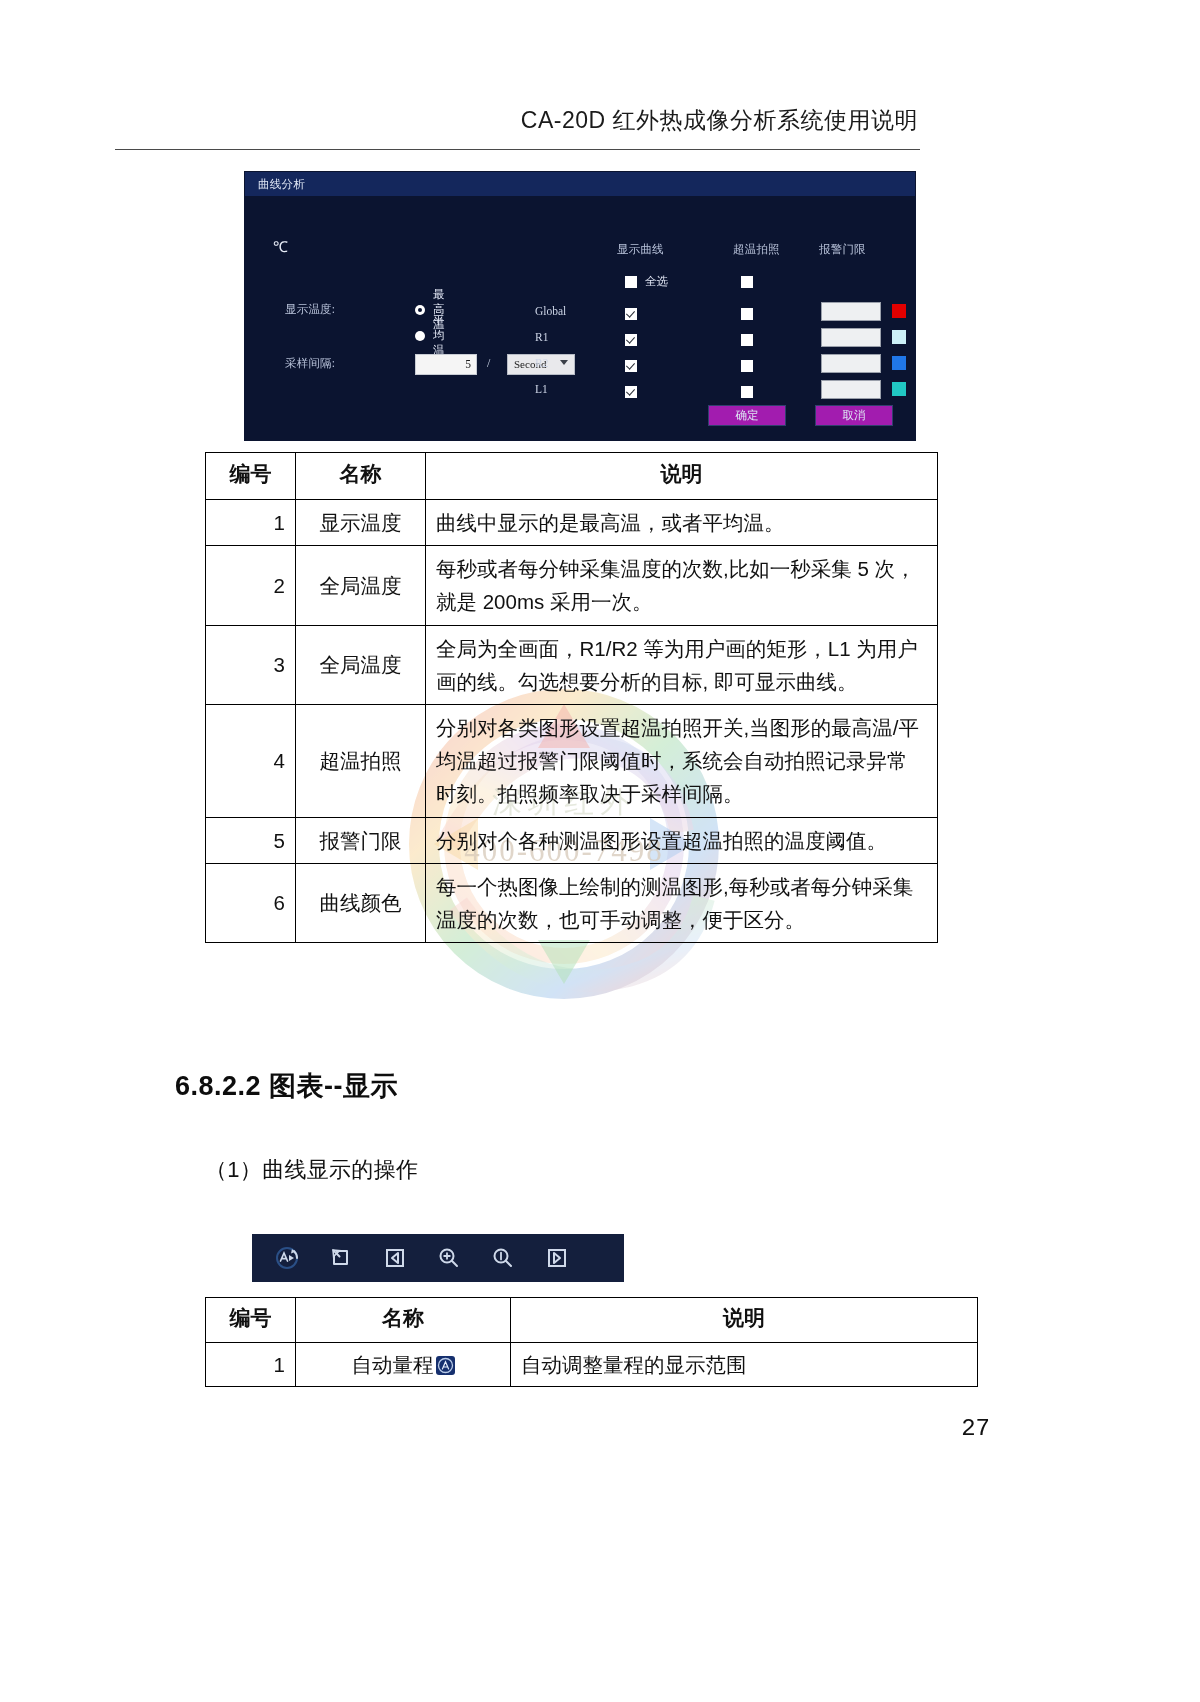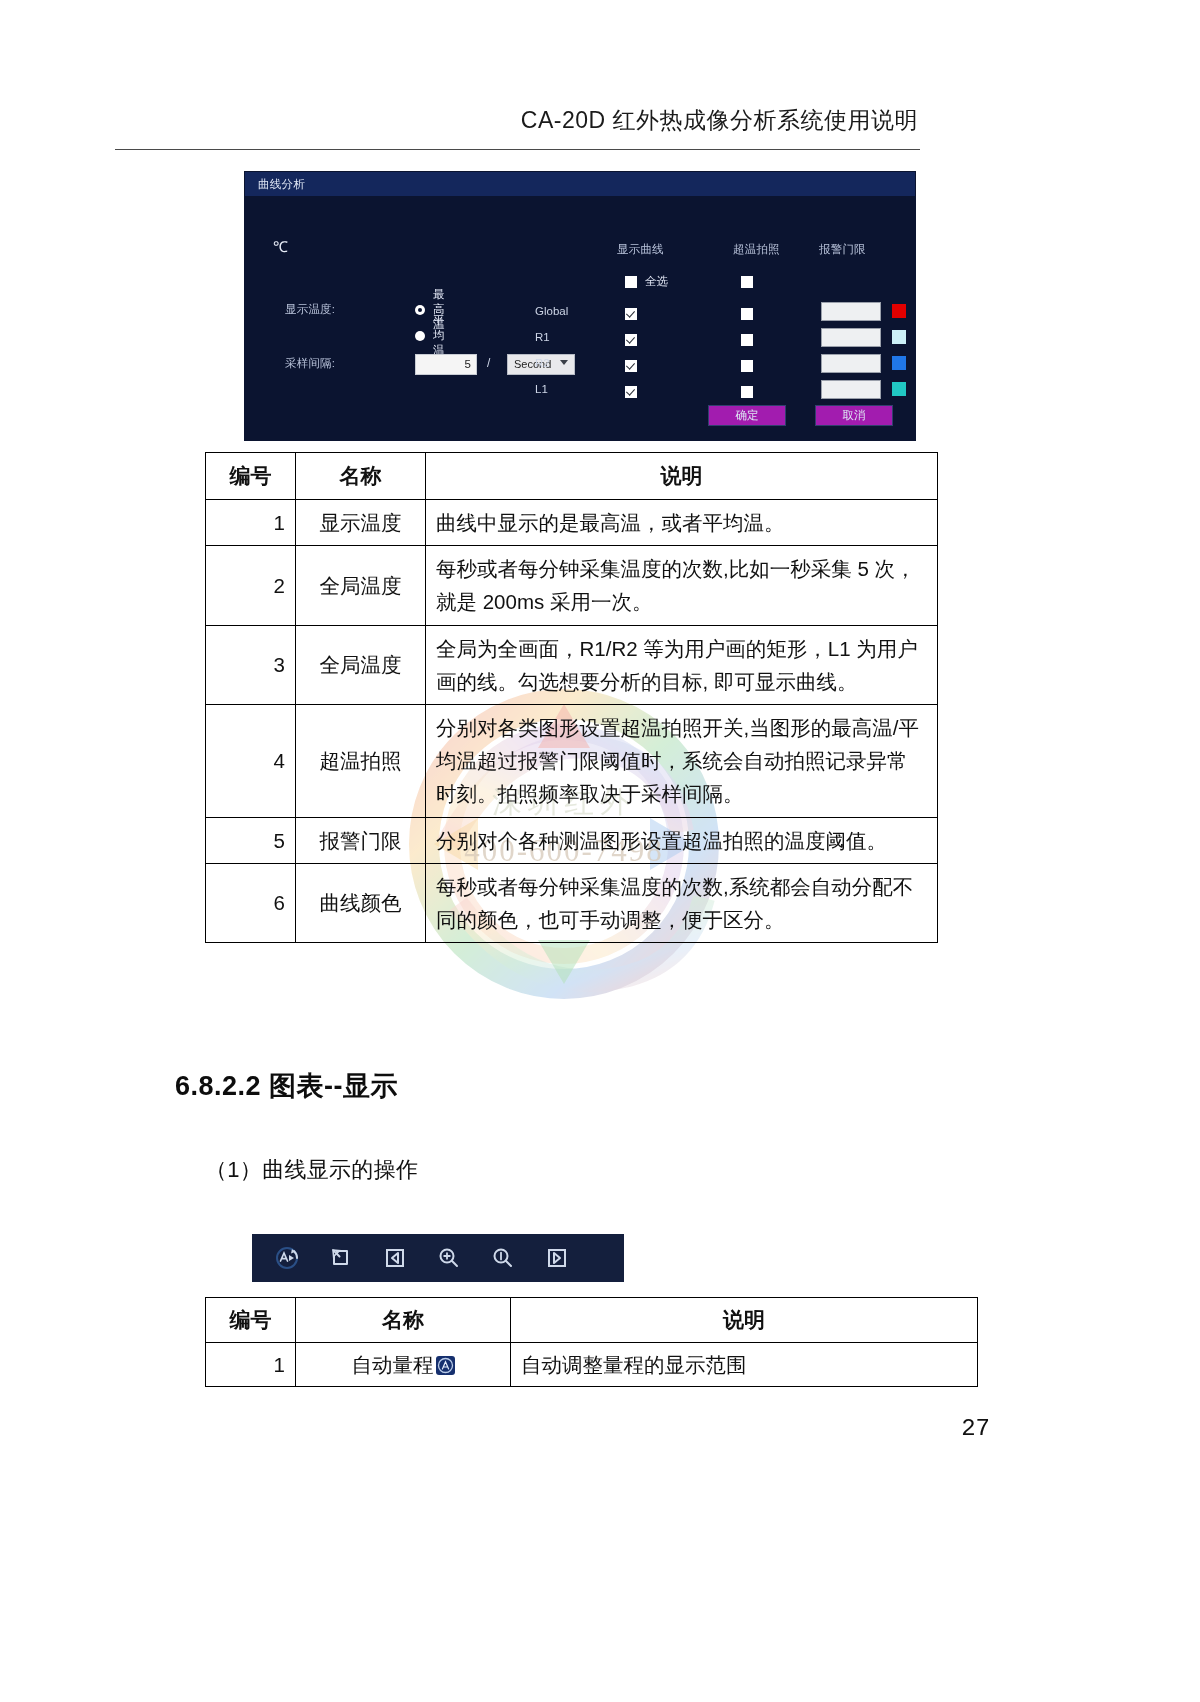--- a/index.html
+++ b/index.html
@@ -45,21 +45,21 @@
 
   
   .dialog {
     position: absolute;
     left: 245px;
     top: 172px;
     width: 670px;
     height: 268px;
     background: #0b1430;
     box-shadow: 0 0 0 1px #0b1430;
-    font-family: Liberation Sans, sans-serif;
+    font-family: Liberation Serif, serif;
     overflow: hidden;
   }
   .dialog-titlebar {
     height: 24px;
     background: #14275c;
     display: flex;
     align-items: center;
     padding-left: 13px;
     box-sizing: border-box;
   }
@@ -299,20 +299,21 @@
     vertical-align: middle;
     font-size: 20.5px;
     line-height: 1.62;
     color: #111111;
     background: transparent;
   }
   .doc-table th {
     font-weight: bold;
     text-align: center;
     font-size: 21px;
+    font-family: Liberation Mono, monospace;
   }
   .td-num {
     text-align: right;
     padding-right: 16px;
   }
   .td-name {
     text-align: center;
   }
   .td-desc {
     text-align: left;
@@ -596,21 +597,21 @@
         <td class="td-desc">分别对各类图形设置超温拍照开关,当图形的最高温/平均温超过报警门限阈值时，系统会自动拍照记录异常时刻。拍照频率取决于采样间隔。</td>
       </tr>
       <tr>
         <td class="td-num">5</td>
         <td class="td-name">报警门限</td>
         <td class="td-desc">分别对个各种测温图形设置超温拍照的温度阈值。</td>
       </tr>
       <tr>
         <td class="td-num">6</td>
         <td class="td-name">曲线颜色</td>
-        <td class="td-desc">每秒或者每分钟采集温度的次数,系统都会自动分配不同的颜色，也可手动调整，便于区分。</td>
+        <td class="td-desc">每一个热图像上绘制的测温图形,每秒或者每分钟采集温度的次数，也可手动调整，便于区分。</td>
       </tr>
     </tbody>
   </table>
 
   <div class="section-heading">6.8.2.2 图表--显示</div>
   <div class="para-1">（1）曲线显示的操作</div>
 
   <div class="toolbar-strip">
     <div class="tool-btn">
       <svg width="26" height="26" viewBox="0 0 26 26">

